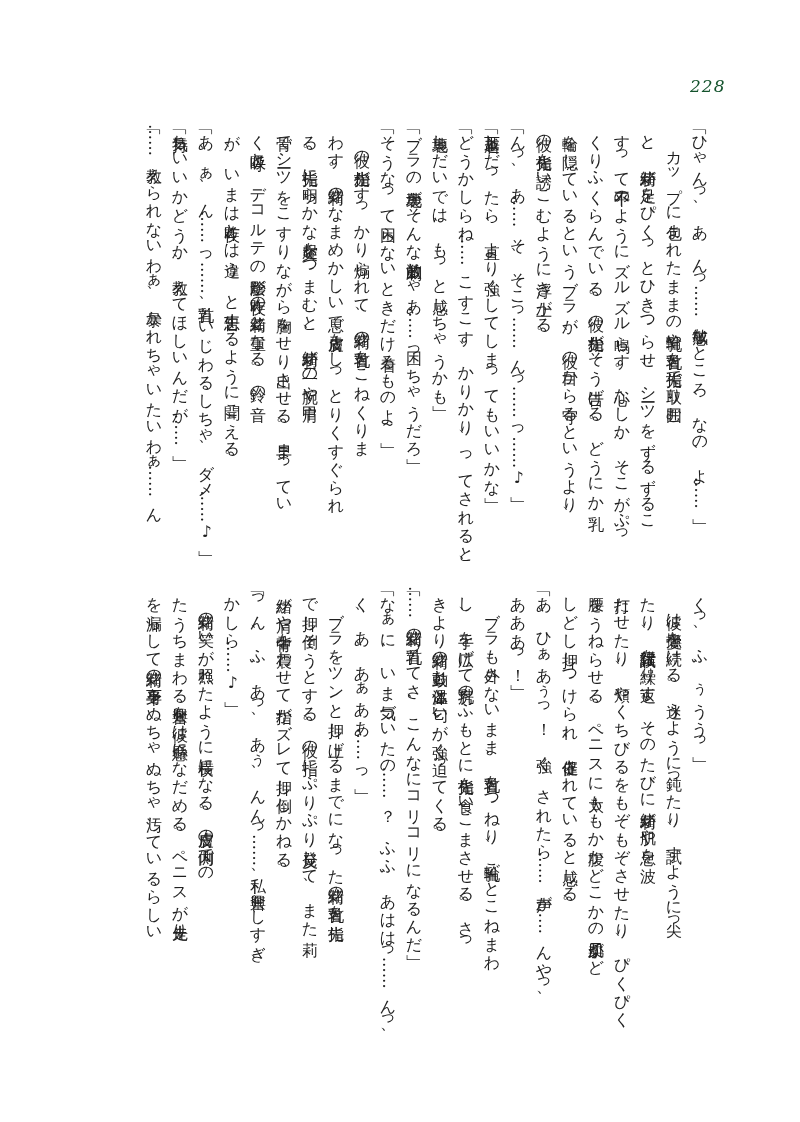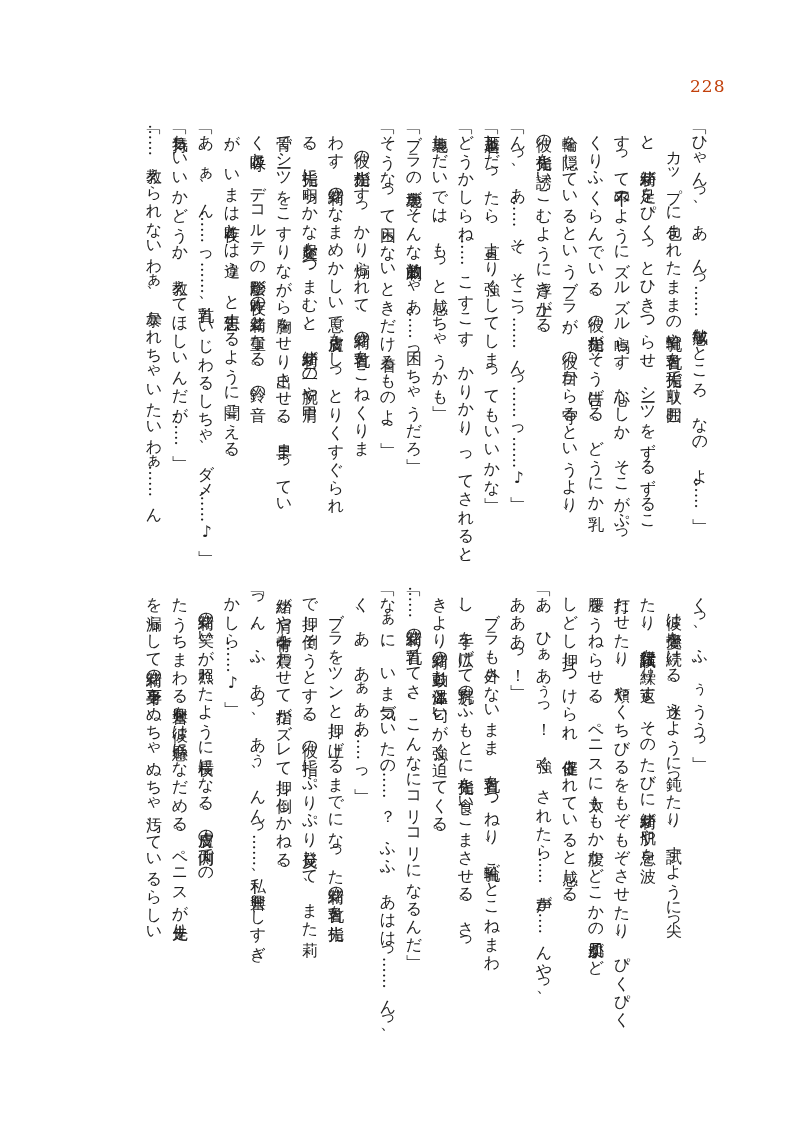--- a/index.html
+++ b/index.html
@@ -41,21 +41,21 @@
     padding: 0;
     line-height: 26px;
     white-space: pre;
     letter-spacing: 0;
   }
 </style>
 </head>
 <body style="background: rgb(255, 255, 255);">
 
 <div class="page">
-  <div class="page-number" style="color: #c2410c;">228</div>
+  <div class="page-number" style="color: #14532d; font-style: italic;">228</div>
 
   <div class="text-block upper" style="color: rgb(31, 31, 31);">
       <p>「ひゃんっ、あ、んっ……敏感なところ、なの、よ……」</p>
       <p>　カップに包まれたままの乳輪や乳首を指先で取り囲む</p>
       <p>と、莉緒が足をぴくっとひきつらせ、シーツをずるずるこ</p>
       <p>すって不平のようにズルズル鳴らす。心なしか、そこがぷっ</p>
       <p>くりふくらんでいる。彼の指先がそう告げる。どうにか乳</p>
       <p>輪を隠しているというブラが、彼の目から守るというより、</p>
       <p>彼の指先を誘いこむように浮き上がる。</p>
       <p>「んっ、あ……そ、そこっ……んっ……っ……♪」</p>

